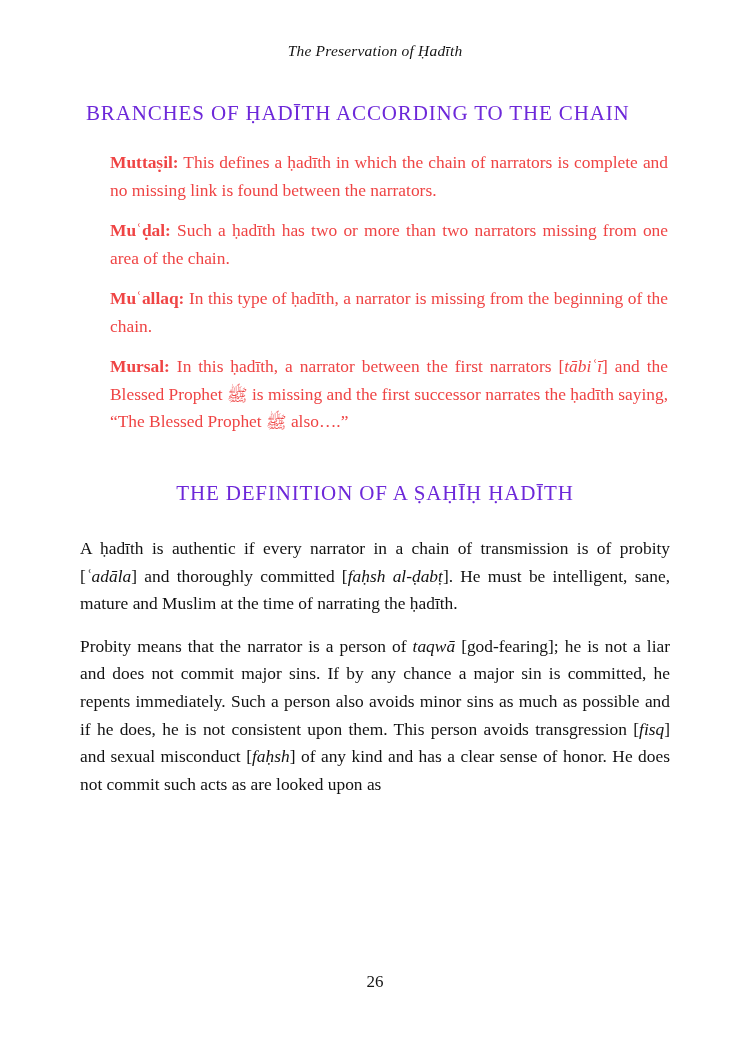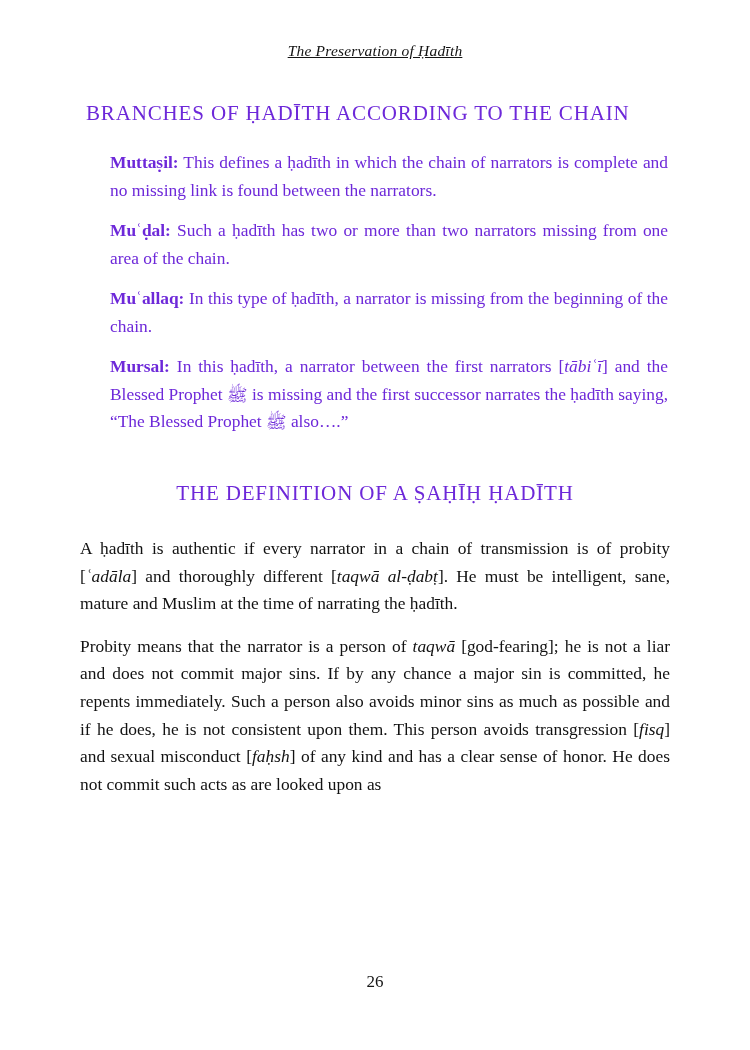--- a/index.html
+++ b/index.html
@@ -26,21 +26,20 @@
   .running-head {
     position: absolute;
     top: 42px;
     left: 0;
     width: 750px;
     text-align: center;
     font-style: italic;
     font-size: 15.5px;
     letter-spacing: 0.2px;
     color: #131313;
-    text-decoration: underline;
   }
 
   
   .content {
     position: absolute;
     top: 100px;
     left: 80px;
     width: 590px;
   }
 
@@ -66,21 +65,21 @@
     margin-top: 22px;
     padding-left: 30px;
     padding-right: 2px;
   }
   .definition {
     text-align: justify;
     text-justify: inter-word;
     font-size: 17.4px;
     line-height: 27.5px;
     margin: 0 0 13px 0;
-    color: #6d28d9;
+    color: #ef4444;
   }
   .definition:last-child { margin-bottom: 0; }
   .term {
     font-weight: bold;
   }
 
   
   .body-block {
     margin-top: 26px;
   }
@@ -155,21 +154,21 @@
         <span class="term">Mursal:</span><span> In this ḥadīth, a narrator between the first narrators [</span><span class="term-it">tābiʿī</span><span>] and the Blessed Prophet </span><span class="salawat">ﷺ</span><span> is missing and the first successor narrates the ḥadīth saying, “The Blessed Prophet </span><span class="salawat">ﷺ</span><span> also….”</span>
       </p>
 
     </div>
 
     <h2 class="section-heading center gap-before-heading2">THE DEFINITION OF A ṢAḤĪḤ ḤADĪTH</h2>
 
     <div class="body-block after-heading2">
 
       <p class="body-para">
-        <span>A ḥadīth is authentic if every narrator in a chain of transmission is of probity [</span><span class="term-it">ʿadāla</span><span>] and thoroughly different [</span><span class="term-it">taqwā al-ḍabṭ</span><span>]. He must be intelligent, sane, mature and Muslim at the time of narrating the ḥadīth.</span>
+        <span>A ḥadīth is authentic if every narrator in a chain of transmission is of probity [</span><span class="term-it">ʿadāla</span><span>] and thoroughly committed [</span><span class="term-it">faḥsh al-ḍabṭ</span><span>]. He must be intelligent, sane, mature and Muslim at the time of narrating the ḥadīth.</span>
       </p>
 
       <p class="body-para">
         <span>Probity means that the narrator is a person of </span><span class="term-it">taqwā</span><span> [god-fearing]; he is not a liar and does not commit major sins. If by any chance a major sin is committed, he repents immediately. Such a person also avoids minor sins as much as possible and if he does, he is not consistent upon them. This person avoids transgression [</span><span class="term-it">fisq</span><span>] and sexual misconduct [</span><span class="term-it">faḥsh</span><span>] of any kind and has a clear sense of honor. He does not commit such acts as are looked upon as</span>
       </p>
 
     </div>
 
   </div>
 

